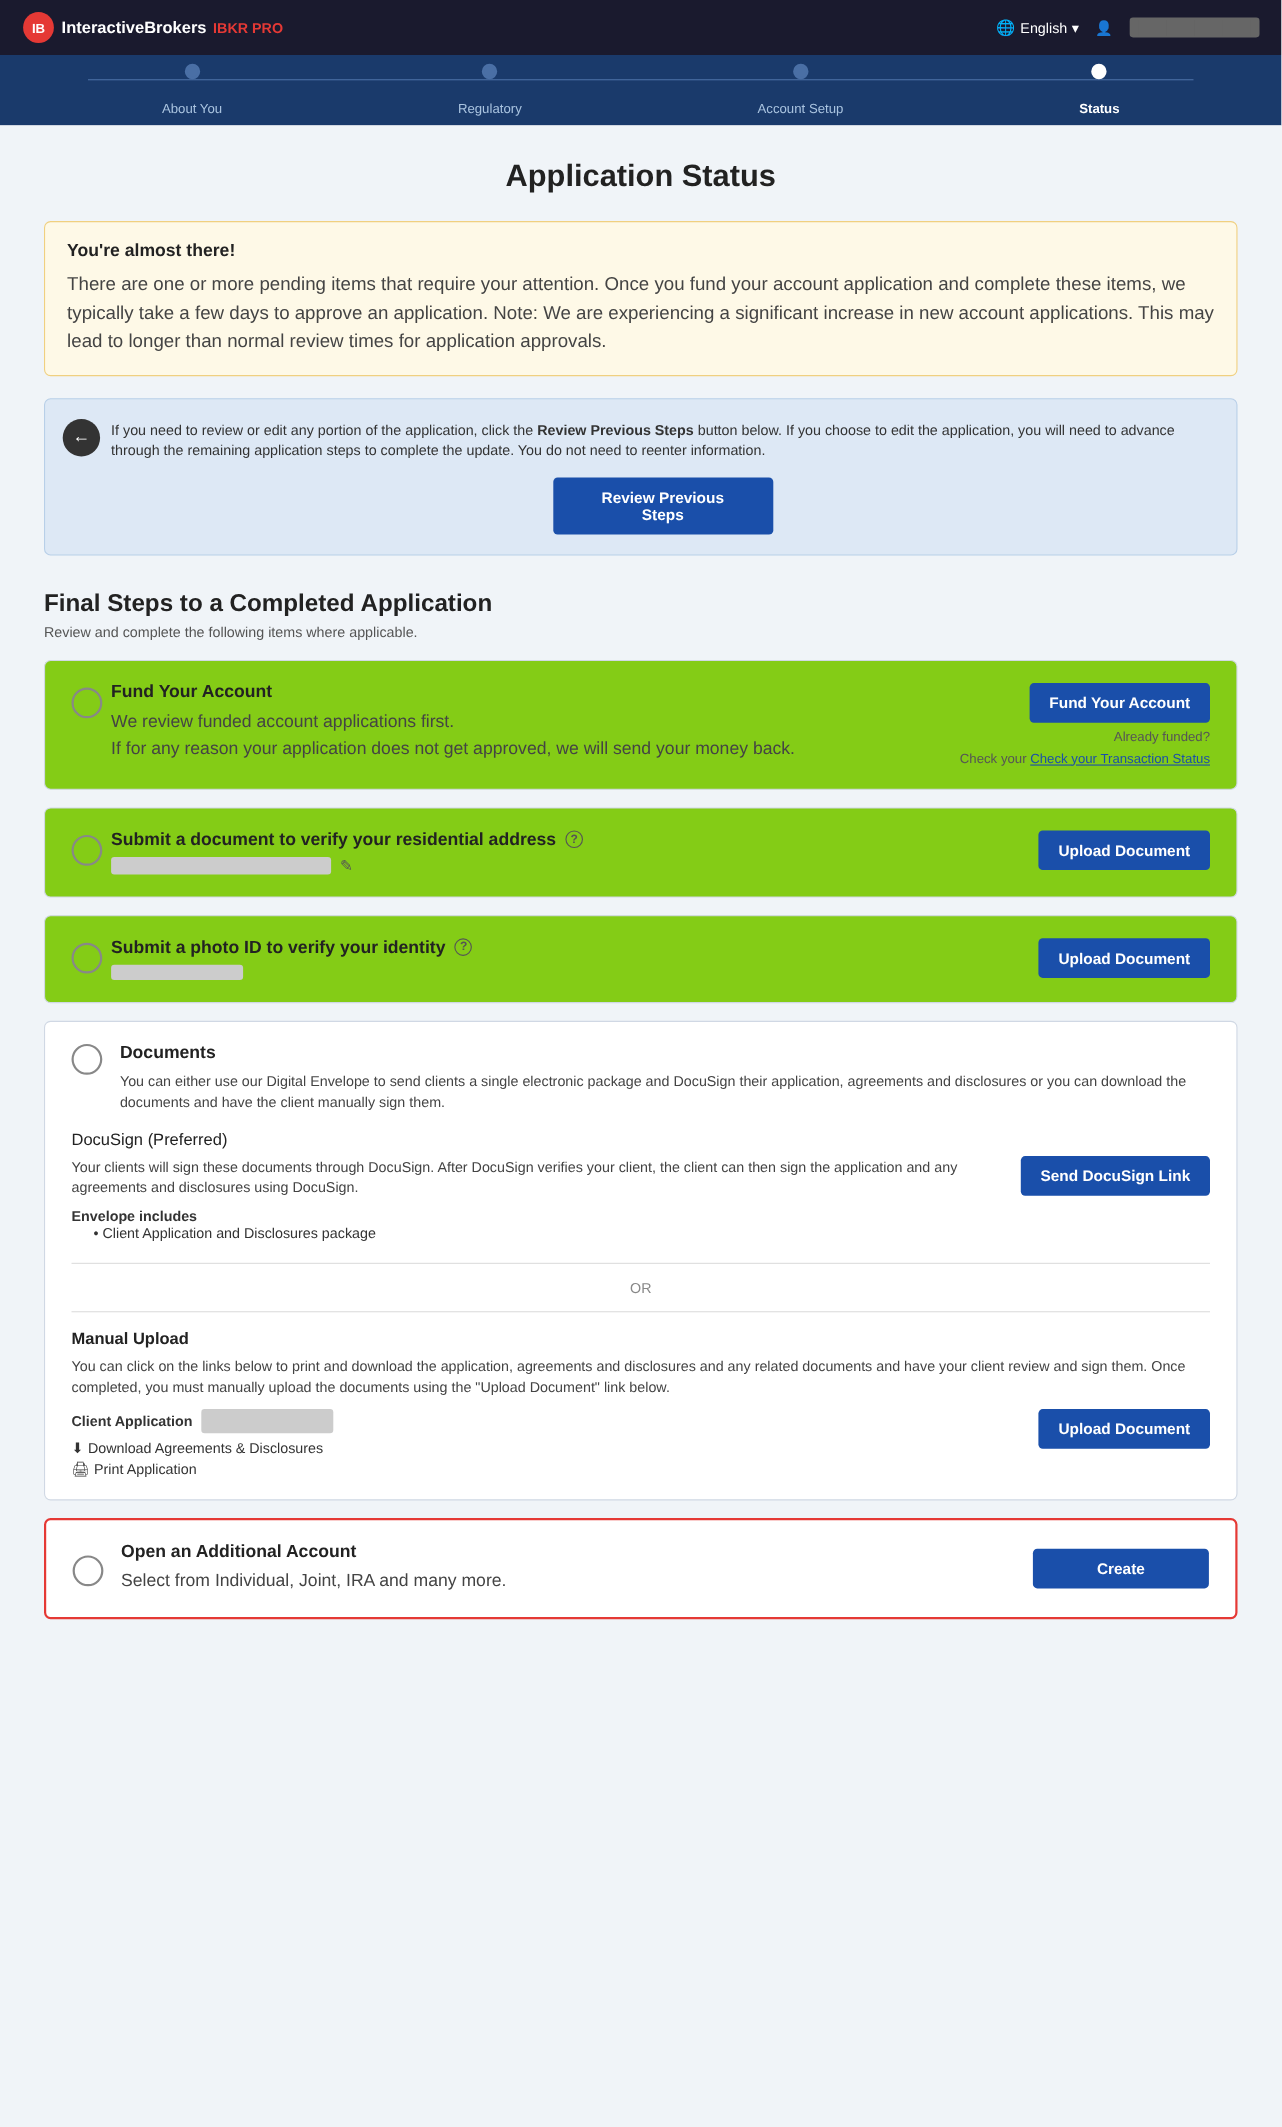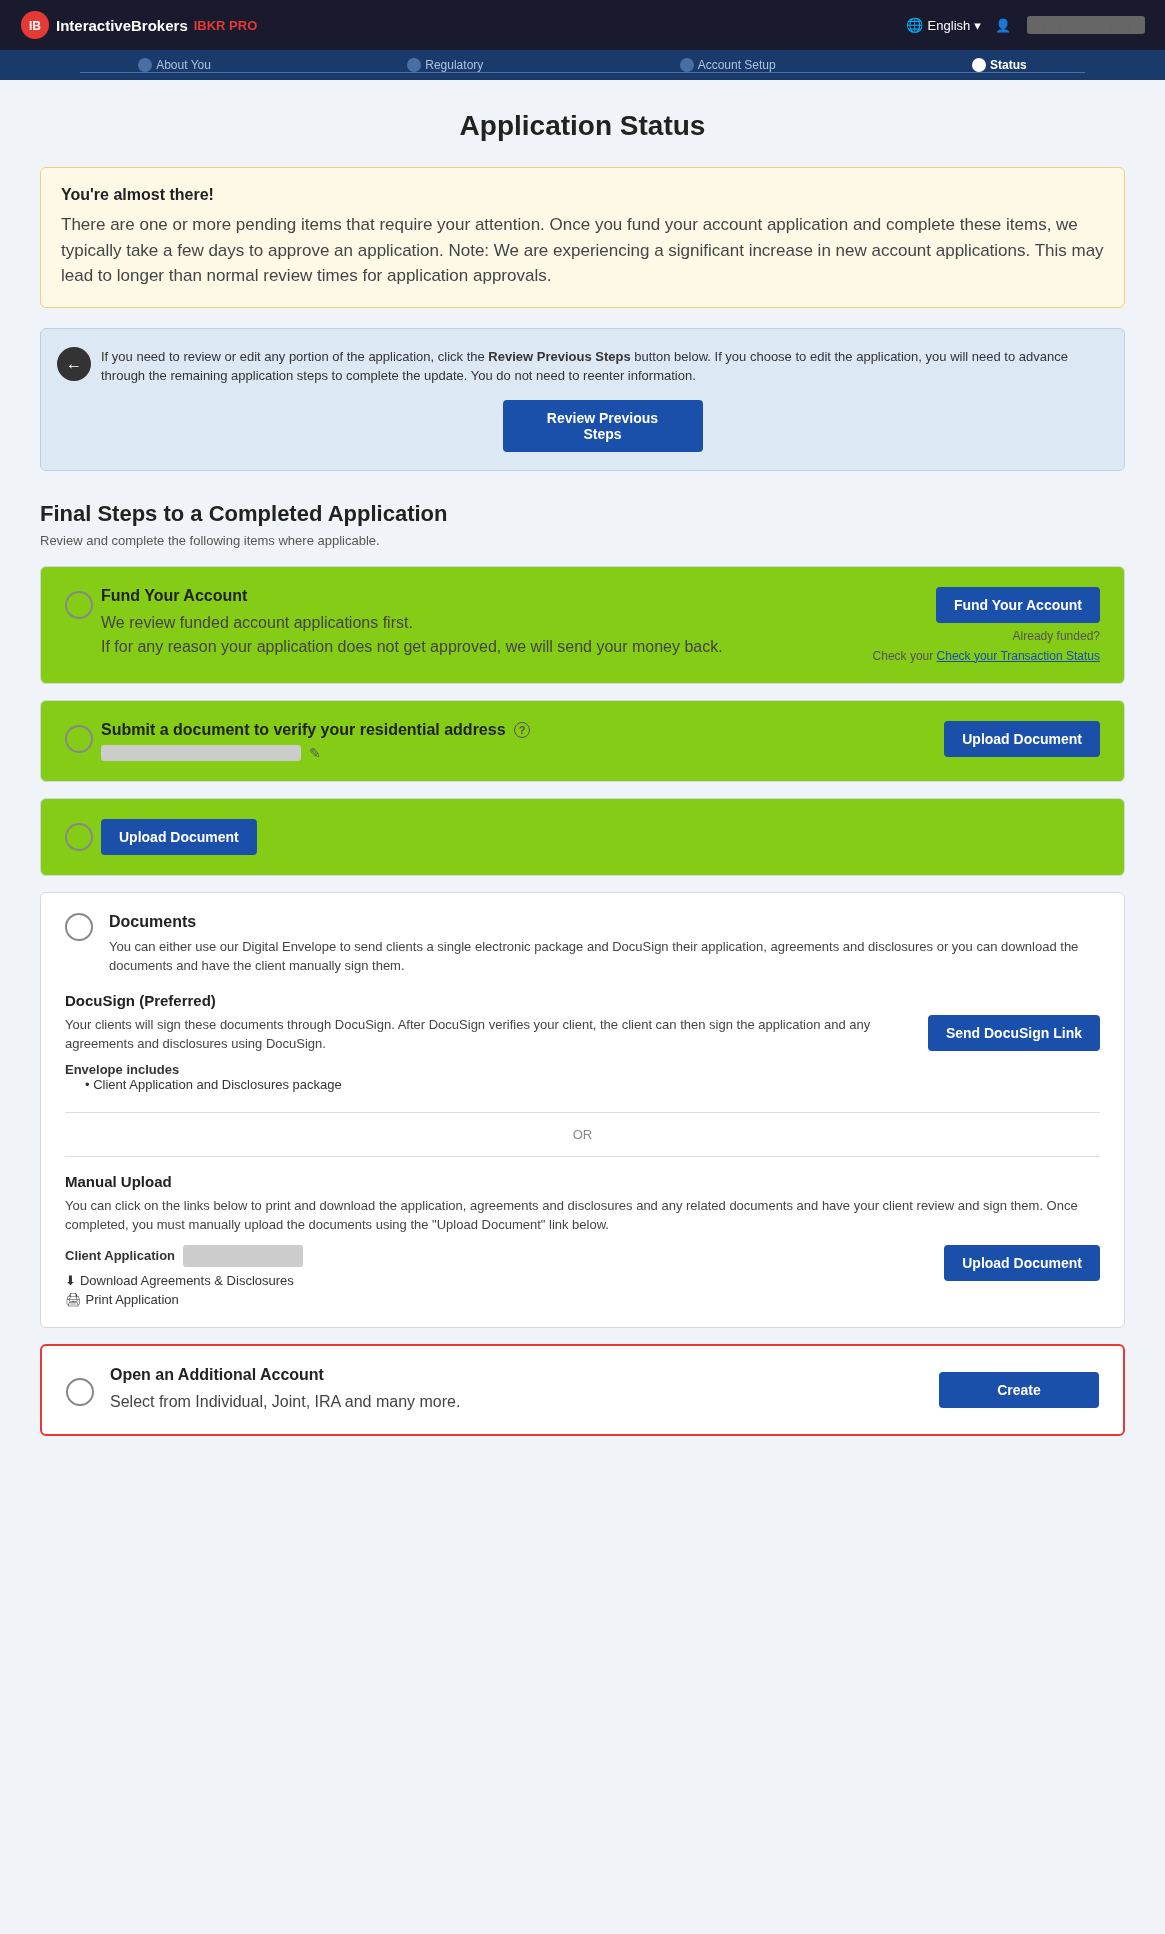--- a/index.html
+++ b/index.html
@@ -34,22 +34,23 @@
       position: absolute;
       top: 14px;
       left: 80px;
       right: 80px;
       height: 1px;
       background: #4a6fa5;
       z-index: 0;
     }
     .step-item {
       display: flex;
-      align-items: center;
-      gap: 4px;
+      flex-direction: column;
+      align-items: center;
+      gap: 20px;
       z-index: 1;
     }
     .step-dot {
       width: 14px;
       height: 14px;
       border-radius: 50%;
       background: #4a6fa5;
       border: 2px solid #4a6fa5;
     }
     .step-dot.active { background: white; border-color: white; }
@@ -214,21 +215,21 @@
       background: white;
       border: 1px solid #d0d8e4;
       border-radius: 6px;
       padding: 20px 24px;
       margin-bottom: 16px;
     }
     .doc-header { display: flex; align-items: flex-start; gap: 16px; margin-bottom: 16px; }
     .doc-title { font-size: 16px; font-weight: bold; color: #222; margin-bottom: 6px; }
     .doc-desc { font-size: 13px; color: #444; line-height: 1.5; }
     .docusign-section { margin-bottom: 20px; }
-    .docusign-title { font-size: 15px; font-weight: bold; color: #222; margin-bottom: 6px; }
+    .docusign-title { font-size: 15px; font-weight: normal; color: #222; margin-bottom: 6px; }
     .docusign-row { display: flex; align-items: flex-start; justify-content: space-between; gap: 20px; }
     .docusign-left { flex: 1; }
     .envelope-label { font-weight: bold; font-size: 13px; margin-top: 8px; }
     .envelope-item { font-size: 13px; margin-left: 20px; font-weight: normal; }
     .or-divider {
       text-align: center;
       color: #888;
       font-size: 13px;
       padding: 14px 0;
       border-top: 1px solid #ddd;
@@ -370,20 +371,27 @@
         <span class="edit-icon">✎</span>
       </div>
     </div>
     <div class="step-card-action">
       <button class="action-btn small">Upload Document</button>
     </div>
   </div>
 
   <div class="step-card">
     <div class="step-checkbox"></div>
+    <div class="step-content">
+      <div class="step-card-title">
+        <span>Submit a photo ID to verify your identity</span>
+        <span class="help-icon">?</span>
+      </div>
+      <div class="id-blurred"></div>
+    </div>
     <div class="step-card-action">
       <button class="action-btn small">Upload Document</button>
     </div>
   </div>
 
   <div class="documents-card">
     <div class="doc-header">
       <div class="step-checkbox" style="margin-top:0;"></div>
       <div>
         <div class="doc-title">Documents</div>

